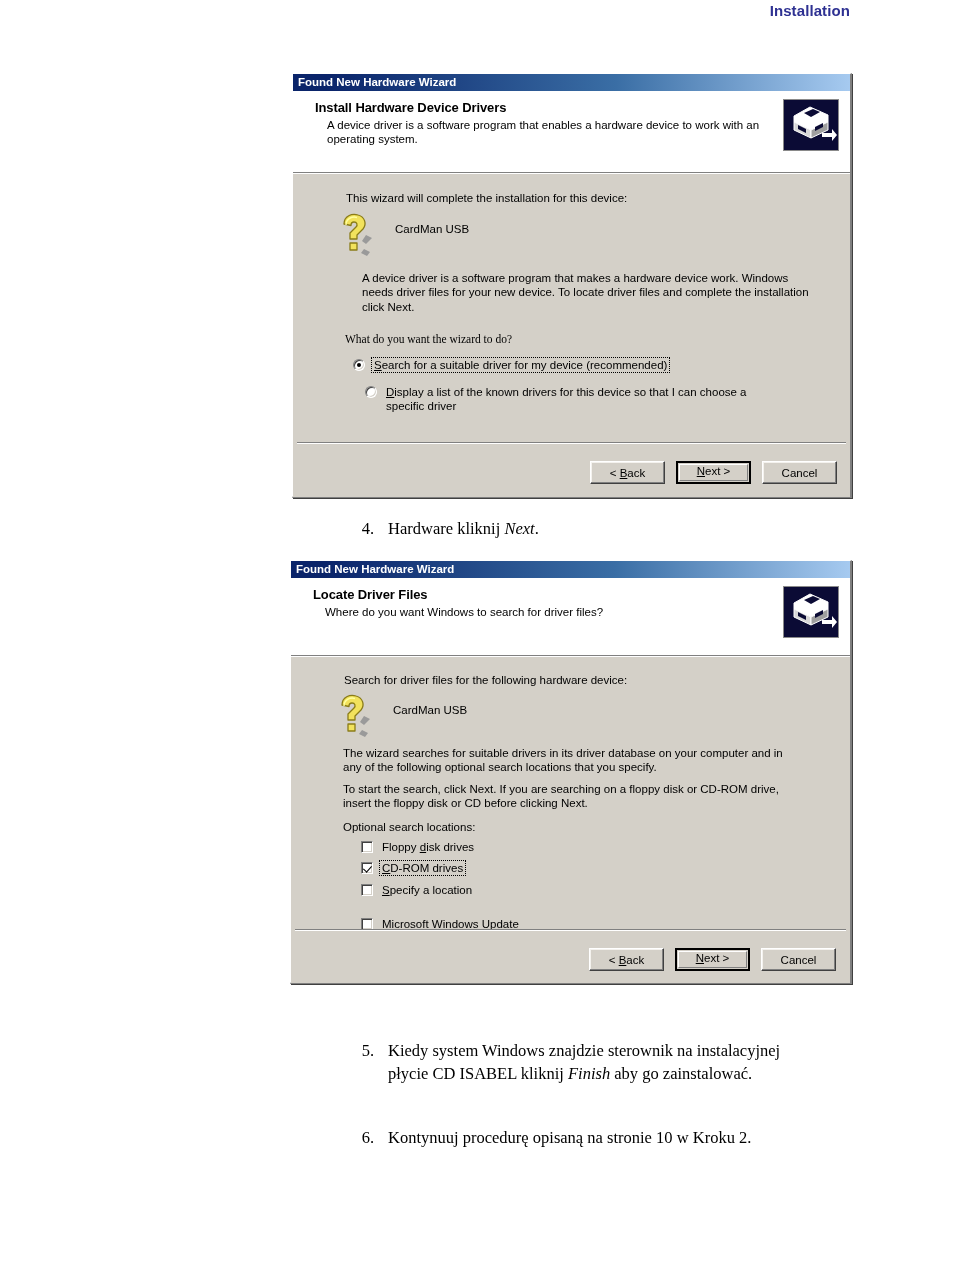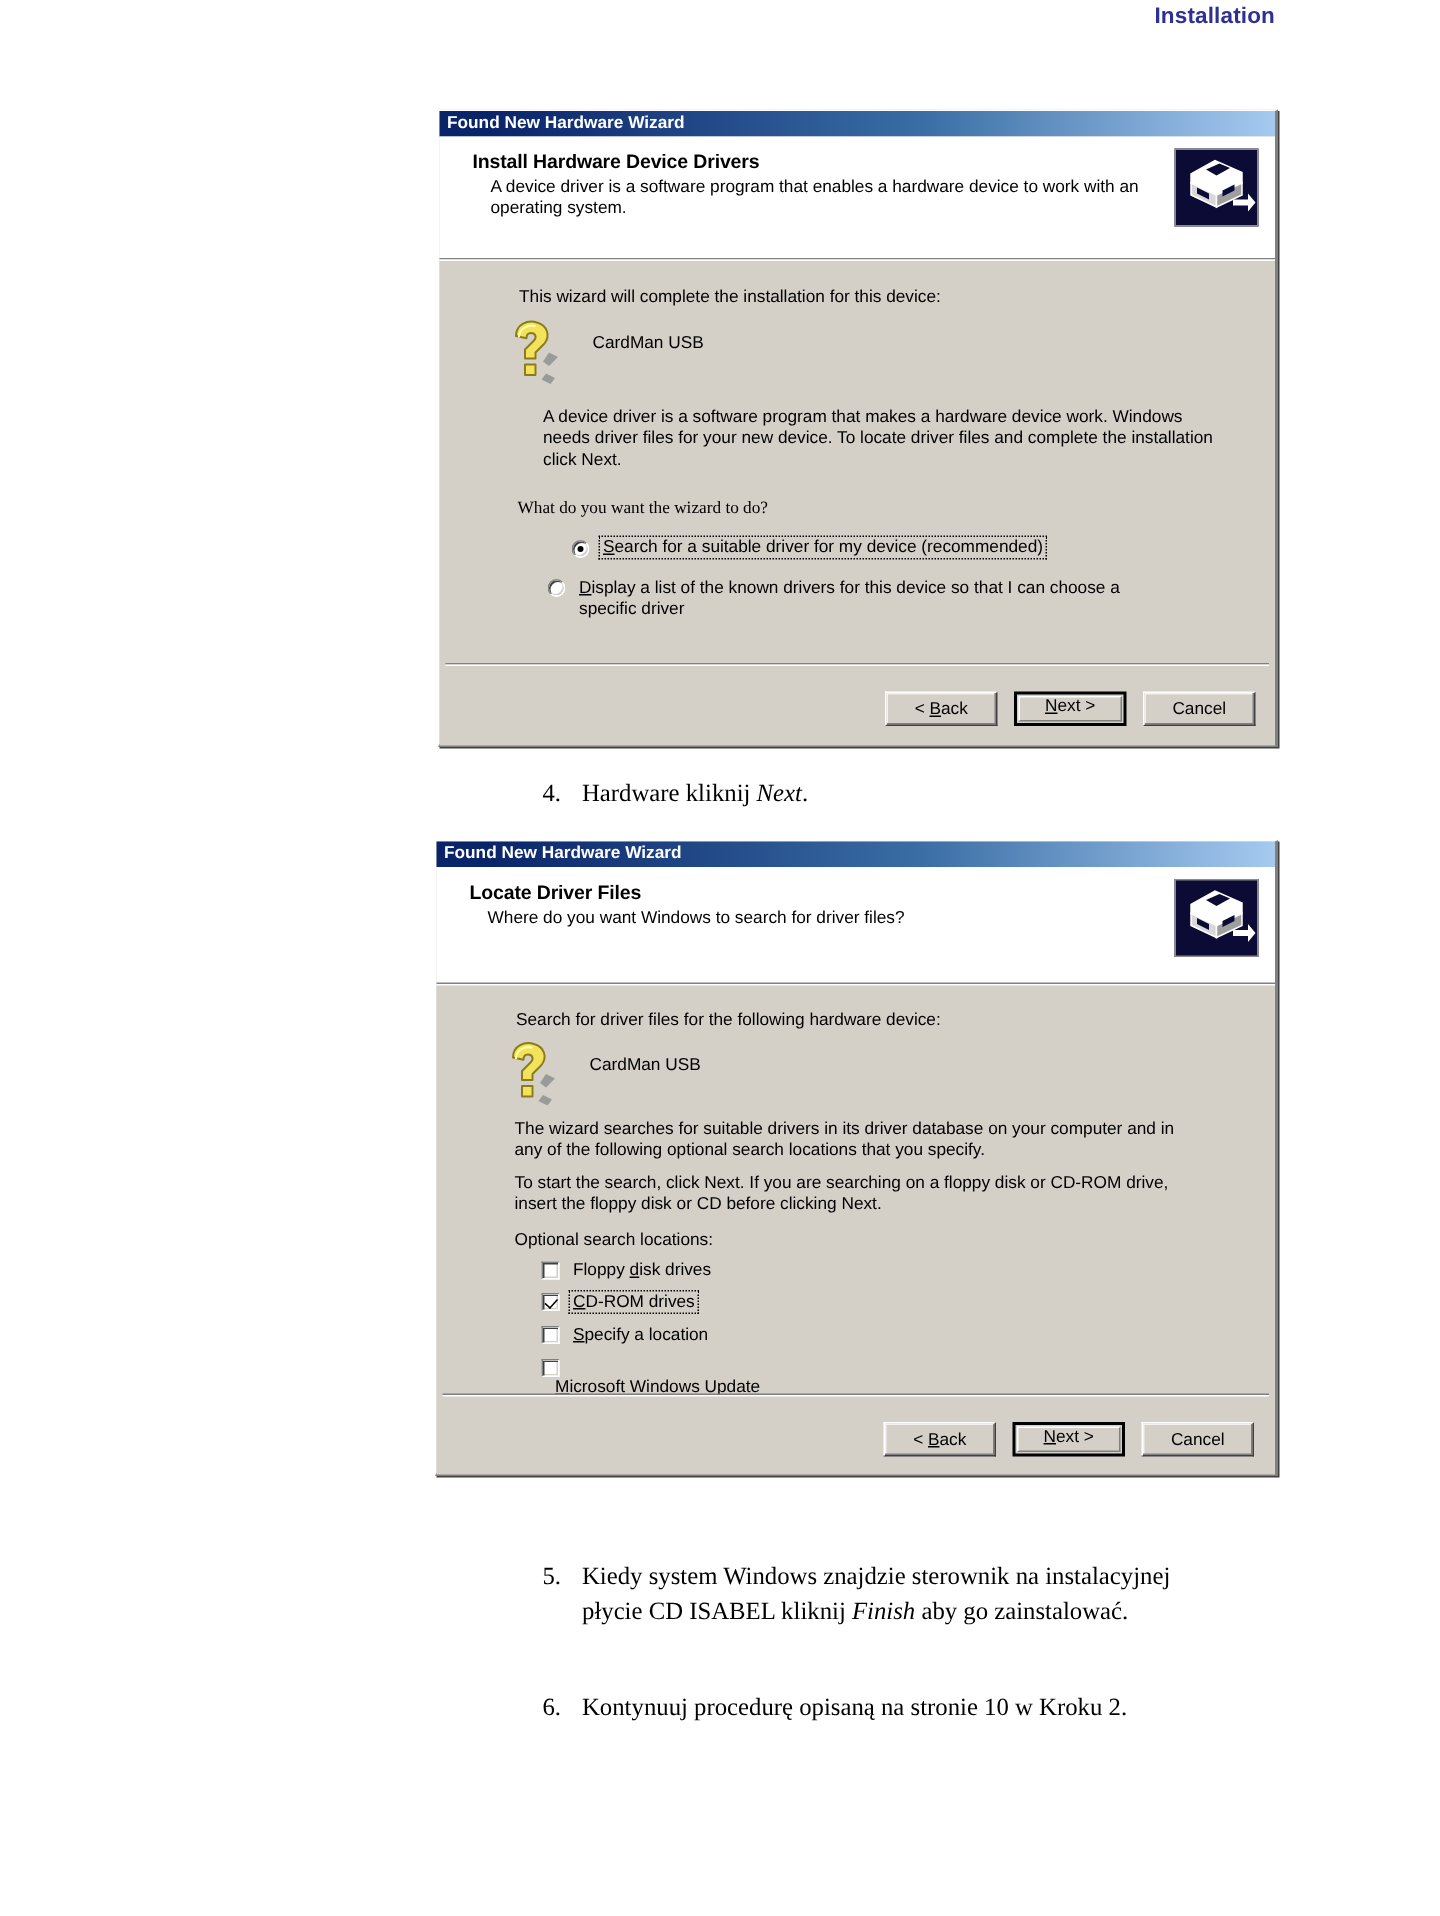--- a/index.html
+++ b/index.html
@@ -219,21 +219,21 @@
         </g>
       </svg>
     </div>
 
     <div class="wz-dev-name" style="left:102px; top:49px;">CardMan USB</div>
 
     <div class="wz-text" style="left:52px; top:97px; width:452px;margin-left:17px;">A device driver is a software program that makes a hardware device work. Windows needs driver files for your new device. To locate driver files and complete the installation click Next.</div>
 
     <div class="wz-text" style="left:52px; top:158px; width:470px;font-family:Liberation Serif, serif;">What do you want the wizard to do?</div>
 
-    <div class="ctl-row" style="left:88px; top:184px; width:420px;align-items:center;">
+    <div class="ctl-row" style="left:60px; top:184px; width:420px;">
       <span class="radio on"></span>
       <span class="ctl-label focus">
         <span class="ul">S</span><span>earch for a suitable driver for my device (recommended)</span>
       </span>
     </div>
 
     <div class="ctl-row" style="left:72px; top:211px; width:424px;">
       <span class="radio"></span>
       <span class="ctl-label">
         <span class="ul">D</span><span>isplay a list of the known drivers for this device so that I can choose a specific driver</span>
@@ -324,21 +324,21 @@
     <div class="ctl-row" style="left:70px; top:204px; width:300px;">
       <span class="cbox on"></span>
       <span class="ctl-label focus"><span></span><span class="ul">C</span><span>D-ROM drives</span></span>
     </div>
 
     <div class="ctl-row" style="left:70px; top:226px; width:300px;">
       <span class="cbox"></span>
       <span class="ctl-label"><span></span><span class="ul">S</span><span>pecify a location</span></span>
     </div>
 
-    <div class="ctl-row" style="left:70px; top:248px; width:300px;flex-direction:column;">
+    <div class="ctl-row" style="left:70px; top:260px; width:300px;">
       <span class="cbox"></span>
       <span class="ctl-label"><span></span><span class="ul">M</span><span>icrosoft Windows Update</span></span>
     </div>
 
     <div class="wz-sep" style="top:272px;"></div>
 
     <div class="btn-row" style="right:14px; top:291px;">
       <div class="btn">
         <span><span>&lt; </span><span class="ul">B</span><span>ack</span></span>
       </div>

